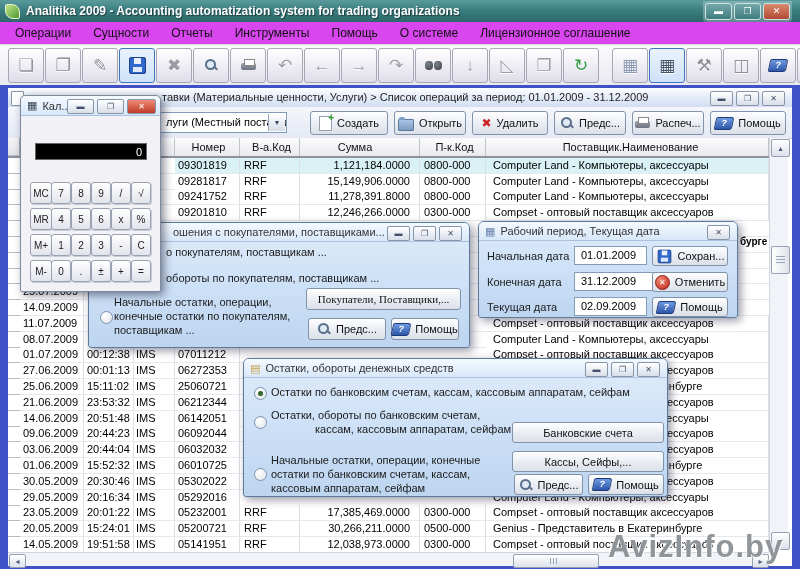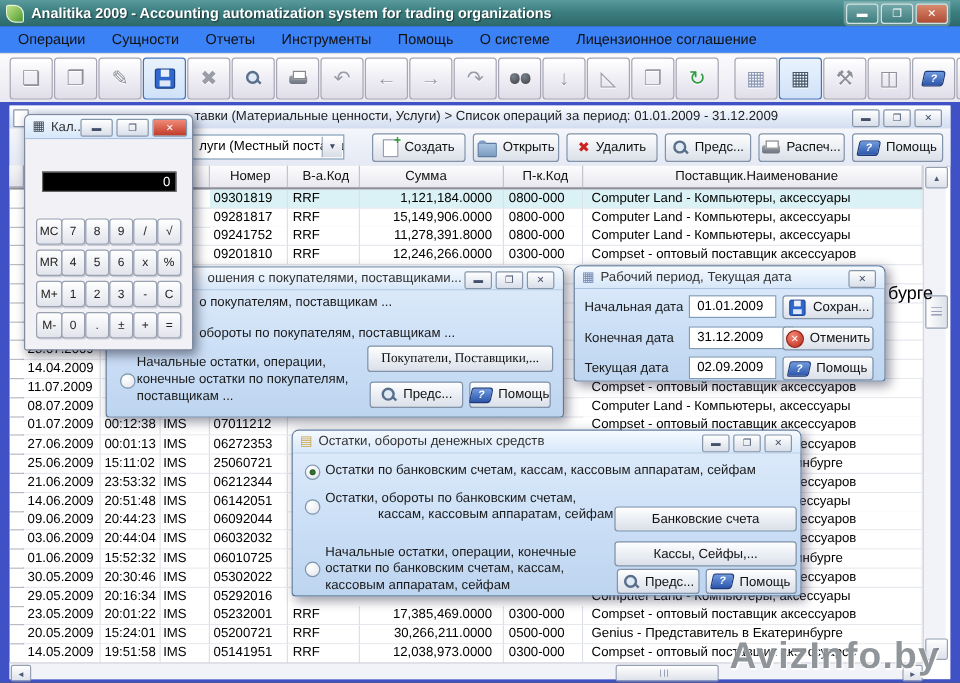--- a/index.html
+++ b/index.html
@@ -13,21 +13,21 @@
   .app-icon{width:13px;height:13px;margin:0 6px 0 5px;background:linear-gradient(135deg,#bfe48a,#4f9a2f);
     border-radius:2px 8px 2px 8px;border:1px solid #e8f4d8;flex:none;}
   .titlebar .ttl{font-size:12px;font-weight:bold;text-shadow:1px 1px 1px rgba(0,0,0,.5);white-space:nowrap;}
   .caption-btns{position:absolute;right:8px;top:1px;display:flex;gap:2px;padding:2px;
     background:rgba(255,255,255,.25);border-radius:0 0 4px 4px;}
   .cbtn{width:25px;height:15px;border:1px solid #cfe2e2;border-radius:3px;color:#fff;
     background:linear-gradient(180deg,#74a8aa,#3f7d7f);display:flex;align-items:center;justify-content:center;
     font-size:9px;line-height:9px;}
   .cbtn.close{background:linear-gradient(180deg,#d98a6e,#b04a33);font-weight:bold;}
   
-  .menubar{position:absolute;left:0;top:22px;width:800px;height:23px;background:#3b82f6;
+  .menubar{position:absolute;left:0;top:22px;width:800px;height:23px;background:#d946ef;
     border-bottom:1px solid #d8d8de;display:flex;align-items:center;padding-left:4px;box-sizing:border-box;}
   .menu-item{padding:3px 11px;font-size:12px;color:#111;}
   
   .toolbar{position:absolute;left:0;top:45px;width:800px;height:40px;
     background:linear-gradient(180deg,#fbfbfd,#e9e8f0);display:flex;align-items:center;padding-left:8px;box-sizing:border-box;}
   .tb{width:34px;height:33px;margin-right:1px;border:1px solid #a6a6b4;border-radius:3px;flex:none;
     background:linear-gradient(180deg,#ffffff,#eceaf2 60%,#dfdde8);display:flex;align-items:center;justify-content:center;}
   .tb.active{border:1px solid #3f74c2;background:linear-gradient(180deg,#eaf3fd,#cfe2f8);}
   .tb .glyph{font-size:17px;line-height:17px;text-shadow:0 1px 0 #fff;}
   .tbgap{width:12px;flex:none;}
@@ -68,21 +68,21 @@
     font-size:11px;color:#000;white-space:nowrap;overflow:hidden;line-height:15px;background:#fff;}
   .c0{width:12px;background:linear-gradient(180deg,#f5f5f8,#e2e3ea)!important;border-right:1px solid #a9abb5;border-bottom:1px solid #b9bbc4;}
   .c1{width:64px;padding-left:3px;}
   .c2{width:50px;padding-left:3px;}
   .c3{width:41px;padding-left:2px;}
   .c4{width:65px;padding-left:3px;}
   .c5{width:60px;padding-left:4px;}
   .c6{width:120px;text-align:right;padding-right:9px;}
   .c7{width:66px;padding-left:4px;}
   .c8{width:283px;padding-left:7px;}
-  .frag{position:absolute;z-index:5;font-size:15px;color:#000;}
+  .frag{position:absolute;z-index:5;font-size:10px;color:#000;font-weight:bold;}
   
   .vsb{position:absolute;left:761px;top:50px;width:19px;height:412px;background:#f2f3f8;border-left:1px solid #d4d6de;box-sizing:border-box;}
   .sbtn{position:absolute;width:17px;height:16px;left:1px;border:1px solid #96a0b2;border-radius:2px;
     background:linear-gradient(180deg,#fff,#dde1ea);color:#4a5a7a;display:flex;align-items:center;justify-content:center;font-size:8px;}
   .vthumb{position:absolute;left:1px;top:108px;width:17px;height:26px;border:1px solid #96a0b2;border-radius:2px;
     background:linear-gradient(90deg,#fff,#dde1ea);}
   .vthumb::after{content:"";position:absolute;left:4px;right:4px;top:9px;height:7px;
     background:repeating-linear-gradient(180deg,#9aa4b8 0 1px,transparent 1px 3px);}
   .hsb{position:absolute;left:0;top:464px;width:761px;height:14px;background:#f2f3f8;border-top:1px solid #d4d6de;box-sizing:border-box;}
   .hbtn{position:absolute;width:15px;height:12px;top:1px;border:1px solid #96a0b2;border-radius:2px;
@@ -390,21 +390,21 @@
           <div class="cell c2"></div>
           <div class="cell c3"></div>
           <div class="cell c4"></div>
           <div class="cell c5"></div>
           <div class="cell c6"></div>
           <div class="cell c7"></div>
           <div class="cell c8"></div>
         </div>
         <div class="row">
           <div class="cell c0"></div>
-          <div class="cell c1">14.04.2009</div>
+          <div class="cell c1">14.09.2009</div>
           <div class="cell c2"></div>
           <div class="cell c3"></div>
           <div class="cell c4"></div>
           <div class="cell c5"></div>
           <div class="cell c6"></div>
           <div class="cell c7"></div>
           <div class="cell c8"></div>
         </div>
         <div class="row">
           <div class="cell c0"></div>

